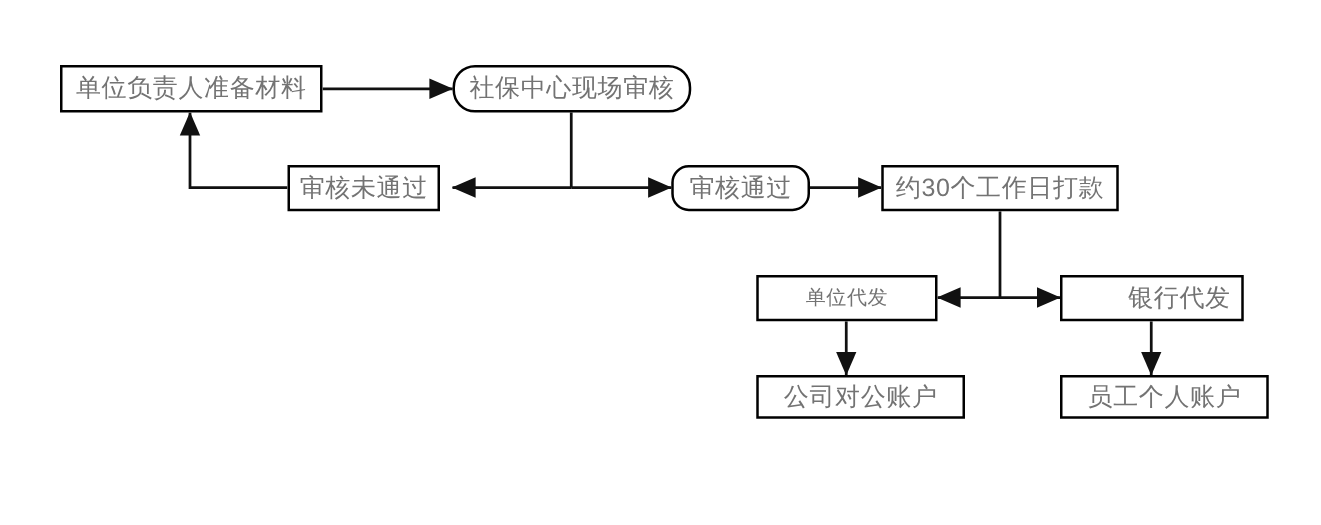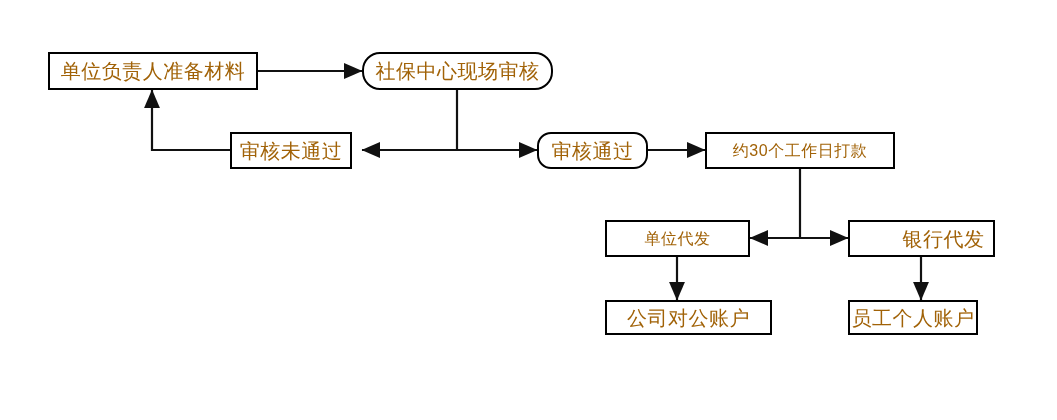--- a/index.html
+++ b/index.html
@@ -36,21 +36,21 @@
     stroke-linejoin: miter;
   }
   .node {
     position: absolute;
     box-sizing: border-box;
     border: 2.6px solid #000000;
     background: #ffffff;
     display: flex;
     align-items: center;
     justify-content: center;
-    color: #a16207;
+    color: #737373;
     letter-spacing: 0.5px;
     white-space: nowrap;
     z-index: 2;
   }
   .node-label {
     display: block;
     line-height: 1;
     font-weight: 400;
   }
 </style>
@@ -87,29 +87,29 @@
       </div>
       <div class="node" style="left: 362px; top: 52px; width: 191px; height: 38px; font-size: 20px; border-radius: 18px;">
         <span class="node-label">社保中心现场审核</span>
       </div>
       <div class="node" style="left: 230px; top: 132px; width: 122px; height: 37px; font-size: 20px;">
         <span class="node-label">审核未通过</span>
       </div>
       <div class="node" style="left: 537px; top: 132px; width: 111px; height: 37px; font-size: 20px; border-radius: 14px;">
         <span class="node-label">审核通过</span>
       </div>
-      <div class="node" style="left: 705px; top: 132px; width: 190px; height: 37px; font-size: 16px;">
+      <div class="node" style="left: 705px; top: 132px; width: 190px; height: 37px; font-size: 20px;">
         <span class="node-label">约30个工作日打款</span>
       </div>
       <div class="node" style="left: 605px; top: 220px; width: 145px; height: 37px; font-size: 16px;">
         <span class="node-label">单位代发</span>
       </div>
       <div class="node" style="left: 848px; top: 220px; width: 147px; height: 37px; font-size: 20px; padding-left: 44px;">
         <span class="node-label">银行代发</span>
       </div>
       <div class="node" style="left: 605px; top: 300px; width: 167px; height: 35px; font-size: 20px;">
         <span class="node-label">公司对公账户</span>
       </div>
-      <div class="node" style="left: 848px; top: 300px; width: 130px; height: 35px; font-size: 20px;">
+      <div class="node" style="left: 848px; top: 300px; width: 167px; height: 35px; font-size: 20px;">
         <span class="node-label">员工个人账户</span>
       </div>
     </div>
 </div>
 
 </body></html>

